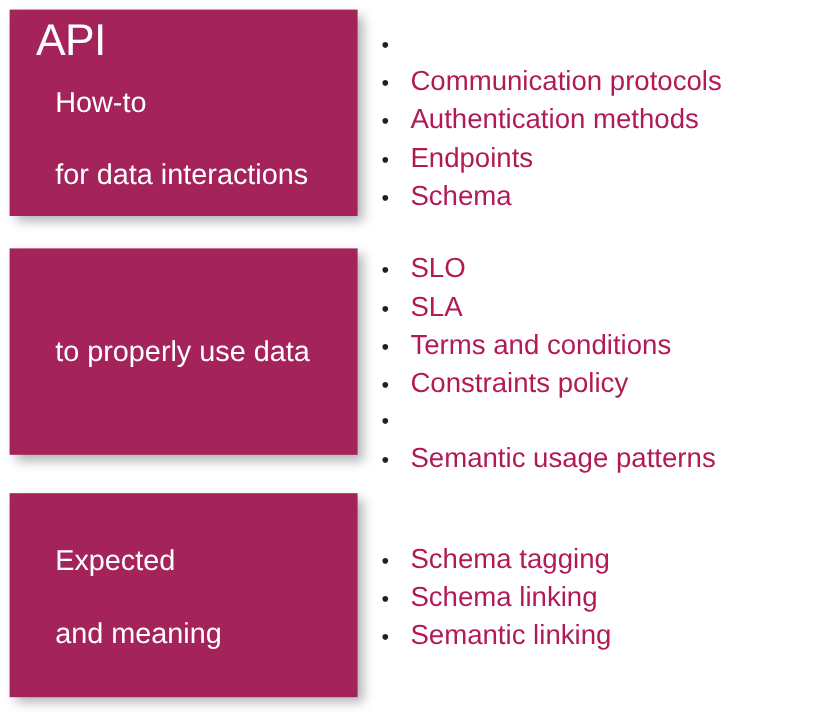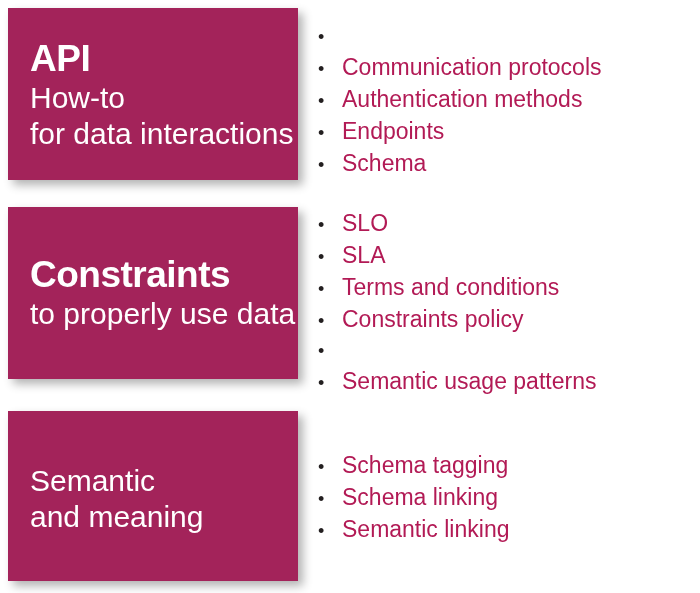--- a/index.html
+++ b/index.html
@@ -42,33 +42,33 @@
     box-shadow: 5px 5px 9px rgba(0,0,0,0.30);
     box-sizing: border-box;
     display: flex;
     flex-direction: column;
     justify-content: center;
     padding: 0 18px 0 22px;
   }
 
   .card-title {
     color: #ffffff;
-    font-weight: bold;
+    font-weight: normal;
     font-size: 37px;
     line-height: 1.02;
     letter-spacing: -0.5px;
     margin: 0 0 3px 0;
     white-space: nowrap;
   }
   .card-subtitle {
     color: #ffffff;
     font-weight: normal;
-    font-size: 30px;
+    font-size: 24px;
     line-height: 1.20;
-    margin: 0;
+    margin: 16px;
     white-space: nowrap;
   }
 
   
   .row-api        .card { padding-top: 4px; }
   .row-constraints .card { padding-top: 2px; }
   .row-semantic   .card { padding-top: 6px; }
 
   
   .bullets {
@@ -137,21 +137,20 @@
       </li>
       <li class="bullet">
         <span class="bullet-dot">•</span>
         <span class="bullet-text">Schema</span>
       </li>
     </ul>
   </div>
 
   <div class="row row-constraints">
     <div class="card">
-      <div class="card-title">Constraints</div>
       <div class="card-subtitle">to properly use data</div>
     </div>
     <ul class="bullets">
       <li class="bullet">
         <span class="bullet-dot">•</span>
         <span class="bullet-text">SLO</span>
       </li>
       <li class="bullet">
         <span class="bullet-dot">•</span>
         <span class="bullet-text">SLA</span>
@@ -169,21 +168,21 @@
       </li>
       <li class="bullet">
         <span class="bullet-dot">•</span>
         <span class="bullet-text">Semantic usage patterns</span>
       </li>
     </ul>
   </div>
 
   <div class="row row-semantic">
     <div class="card">
-      <div class="card-subtitle">Semantic</div>
+      <div class="card-subtitle">Expected</div>
       <div class="card-subtitle">and meaning</div>
     </div>
     <ul class="bullets">
       <li class="bullet">
         <span class="bullet-dot">•</span>
         <span class="bullet-text">Schema tagging</span>
       </li>
       <li class="bullet">
         <span class="bullet-dot">•</span>
         <span class="bullet-text">Schema linking</span>

